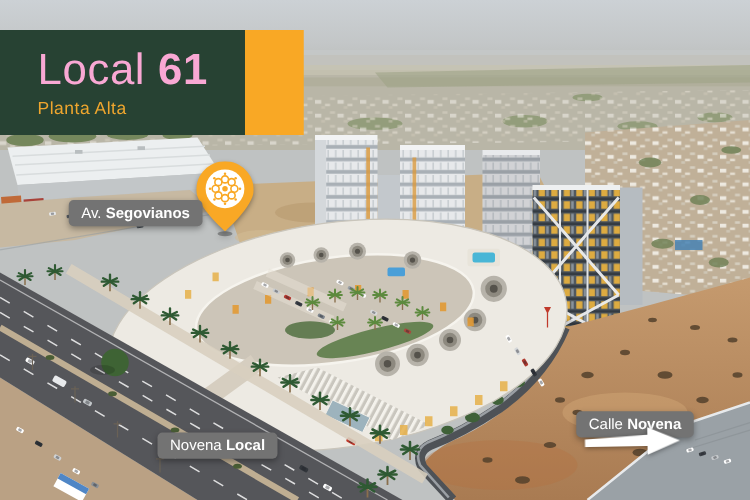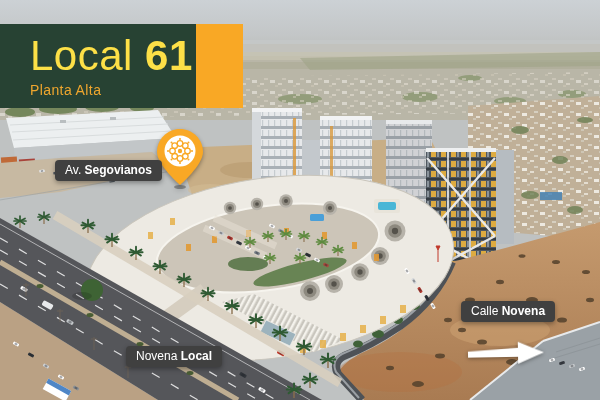--- a/index.html
+++ b/index.html
@@ -3,32 +3,32 @@
 <meta charset="utf-8">
 <style>
   html,body{margin:0;padding:0;background:#222;}
   .stage{position:relative;width:600px;height:400px;overflow:hidden;
          font-family:"Liberation Sans",sans-serif;background:#bfc2c2;}
   .stage svg.scene{position:absolute;left:0;top:0;}
   
   .badge{position:absolute;left:0;top:24px;width:196px;height:84px;
          background:#274233;display:flex;flex-direction:column;justify-content:center;
          padding-left:30px;box-sizing:border-box;z-index:5;}
-  .badge-line1{color:#fde047;font-size:42px;line-height:1.05;letter-spacing:.5px;font-weight:400;}
+  .badge-line1{color:#f9a8d4;font-size:35px;line-height:1.05;letter-spacing:.5px;font-weight:400;}
   .badge-line1 b{font-weight:700;}
   .badge-line2{color:#efa62e;font-size:14px;font-weight:500;margin-top:3px;letter-spacing:.4px;}
   .badge-strip{position:absolute;left:196px;top:24px;width:47px;height:84px;background:#f9a825;z-index:5;}
   
-  .slabel{position:absolute;background:#404040;color:#fff;font-size:12px;
+  .slabel{position:absolute;background:#737373;color:#fff;font-size:12px;
           padding:3px 10px 4px;border-radius:4px;white-space:nowrap;z-index:6;
           box-shadow:0 2px 5px rgba(0,0,0,.35);}
   .slabel b{font-weight:700;}
   .lbl-segovianos{left:55px;top:160px;}
   .lbl-cetys{left:126px;top:346px;}
-  .lbl-novena{left:461px;top:301px;}
+  .lbl-novena{left:461px;top:329px;}
   
   .pin{position:absolute;left:157px;top:129px;z-index:6;filter:drop-shadow(0 2px 2px rgba(0,0,0,.35));}
   .dir-arrow{position:absolute;left:466px;top:341px;z-index:6;
              filter:drop-shadow(0 1px 2px rgba(0,0,0,.4));transform:rotate(-1deg);}
 </style>
 </head>
 <body>
 
 <div class="stage">
 

